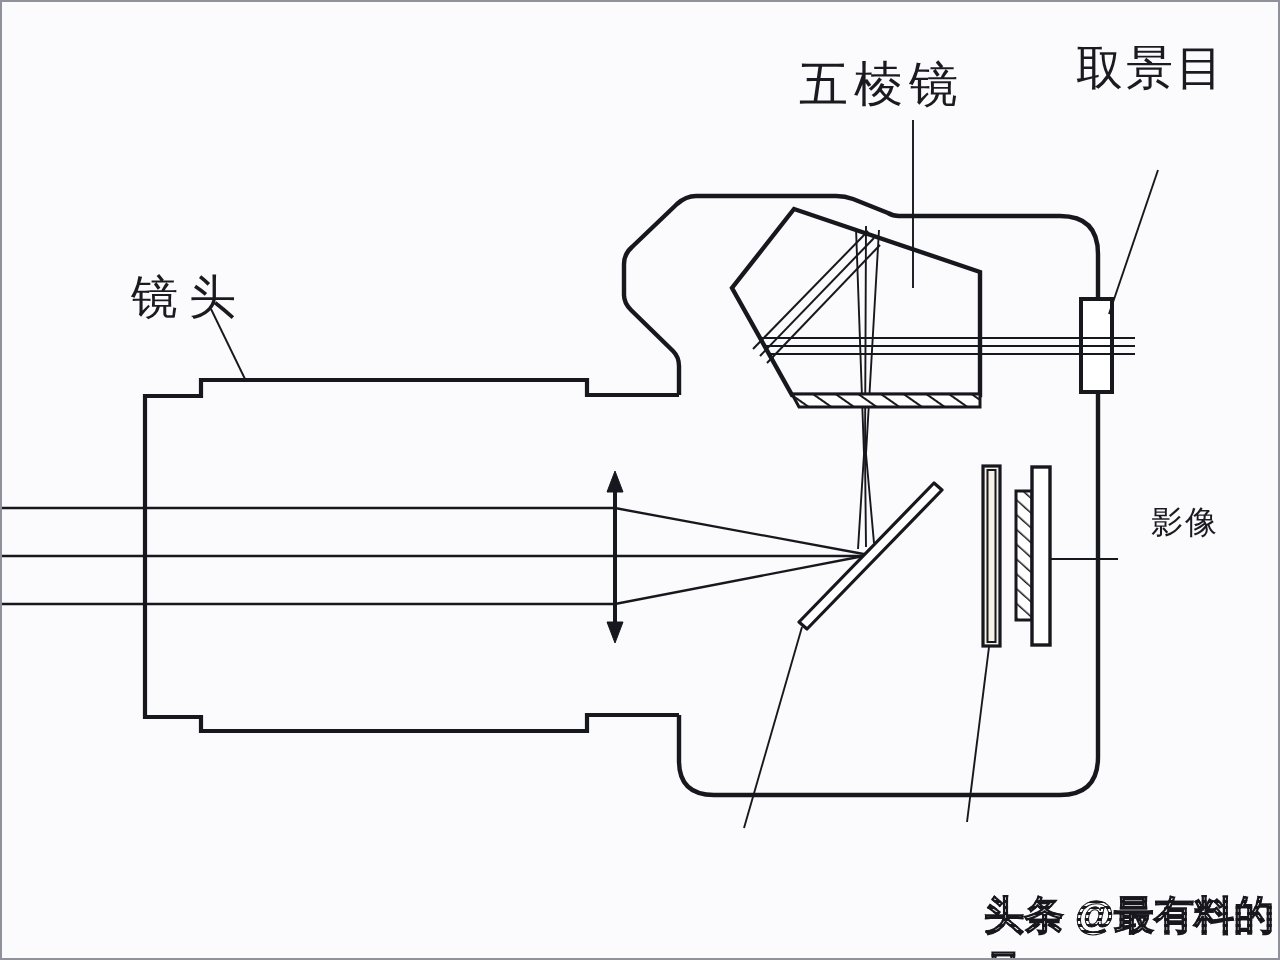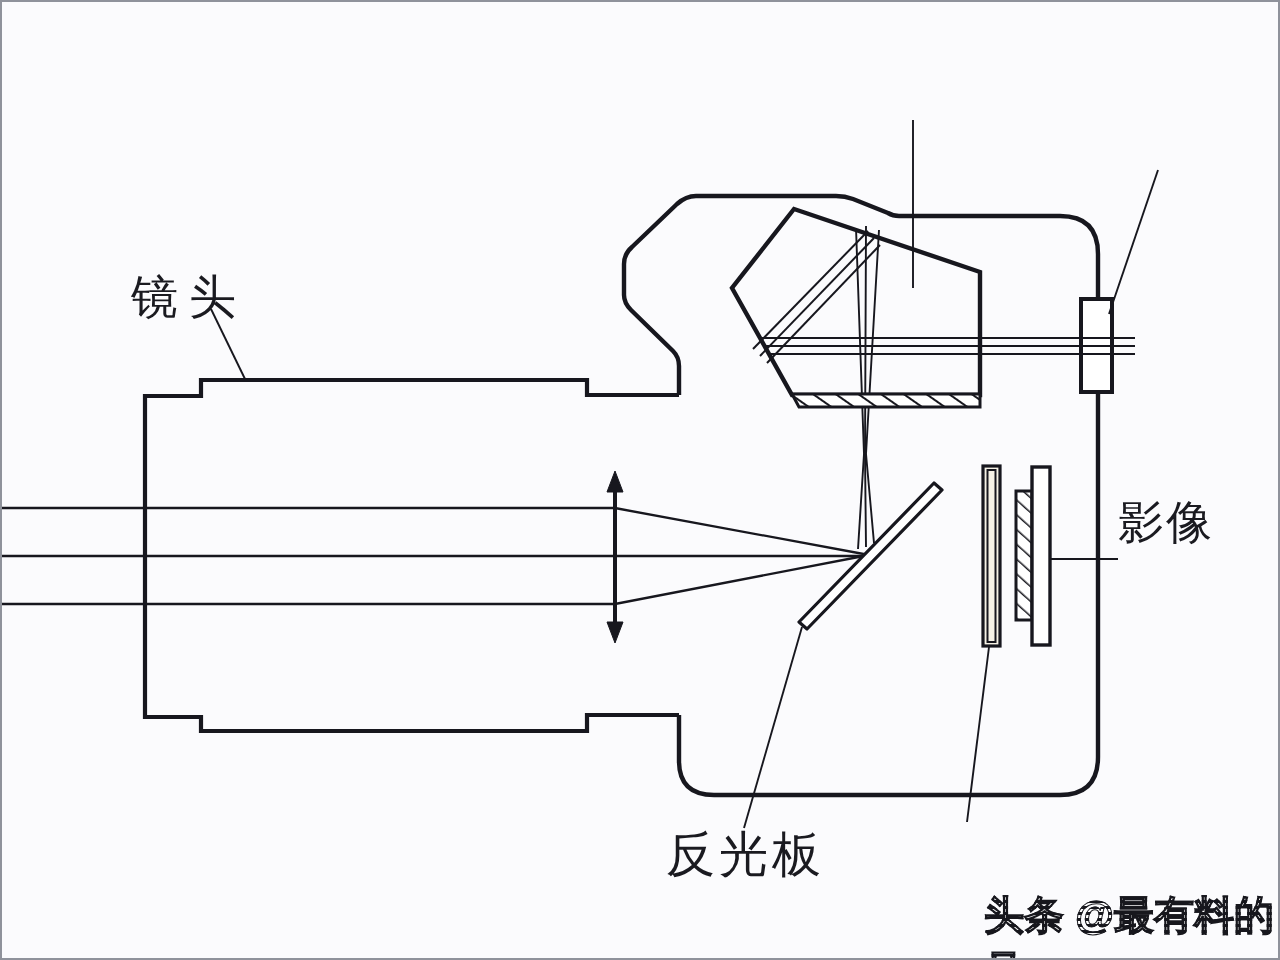--- a/index.html
+++ b/index.html
@@ -16,21 +16,21 @@
   .label{
     position:absolute;
     color:#1a1a20;
     line-height:1.18;
     white-space:nowrap;
     user-select:none;
   }
   .lbl-lens      {left:129px;top:268px;font-size:47px;letter-spacing:11px;}
   .lbl-penta     {left:797px;top:54px;font-size:49px;letter-spacing:6px;}
   .lbl-viewf     {left:1074px;top:36px;font-size:47px;letter-spacing:3px;line-height:60px;}
-  .lbl-sensor    {left:1116px;top:492px;font-size:46px;letter-spacing:2px;line-height:57px;}
+  .lbl-sensor    {left:1149px;top:492px;font-size:32px;letter-spacing:2px;line-height:57px;}
   .lbl-mirror    {left:664px;top:824px;font-size:49px;letter-spacing:4px;}
   .lbl-shutter   {left:908px;top:822px;font-size:49px;letter-spacing:2px;}
   .watermark{
     position:absolute;left:982px;top:886px;
     font-family:"Liberation Sans","DejaVu Sans",sans-serif;
     font-weight:bold;font-size:40px;letter-spacing:0px;
     color:#222;
   }
   @supports (-webkit-background-clip:text){
     .watermark{
@@ -126,26 +126,27 @@
       <line x1="911" y1="118" x2="911" y2="286"></line>
       <line x1="1156" y1="168" x2="1107" y2="312"></line>
       <line x1="1048" y1="557" x2="1116" y2="557"></line>
       <line x1="800" y1="625" x2="742" y2="826"></line>
       <line x1="987" y1="645" x2="965" y2="820"></line>
     </g>
   </svg>
 
   <div class="label lbl-lens">镜头</div>
 
+  <div class="label lbl-penta">五棱镜</div>
 
   <div class="label lbl-viewf">
+    <div>取景目</div>
   </div>
 
   <div class="label lbl-sensor">
     <div>影像</div>
   </div>
 
-  <div class="label lbl-mirror">反光板</div>
 
 
   <div class="watermark">头条 @最有料的号</div>
 
 </div>
 
 </body></html>

